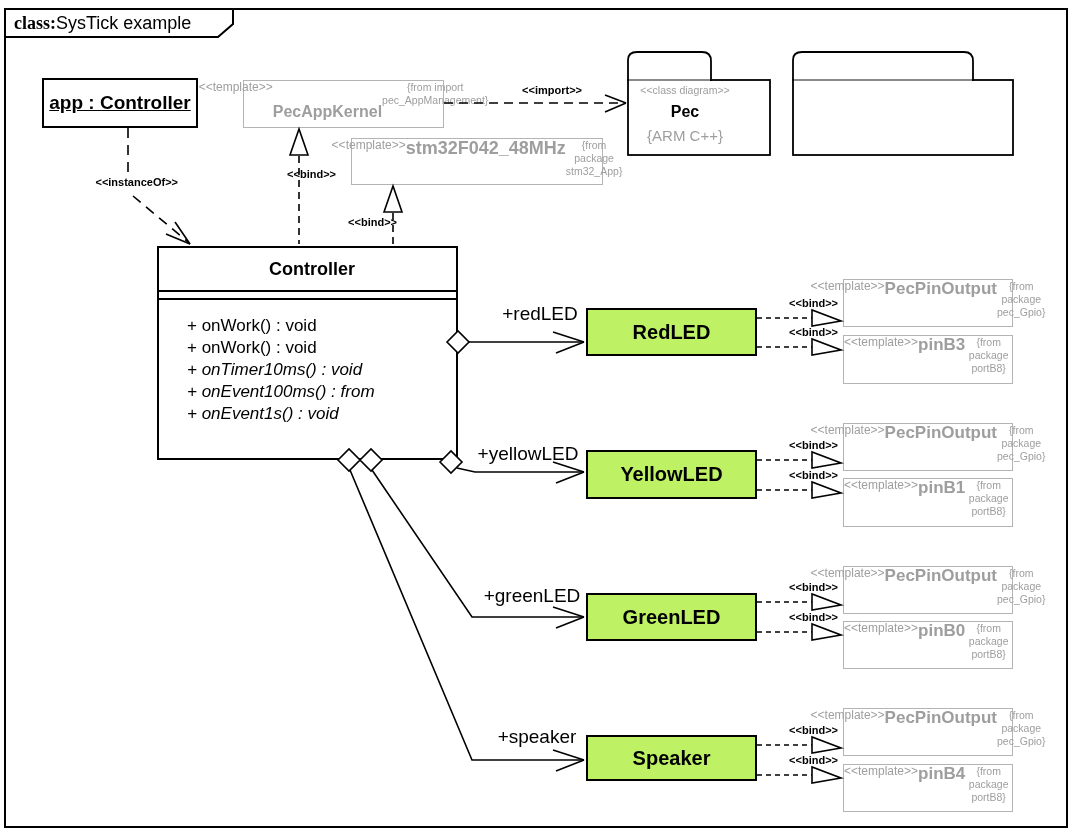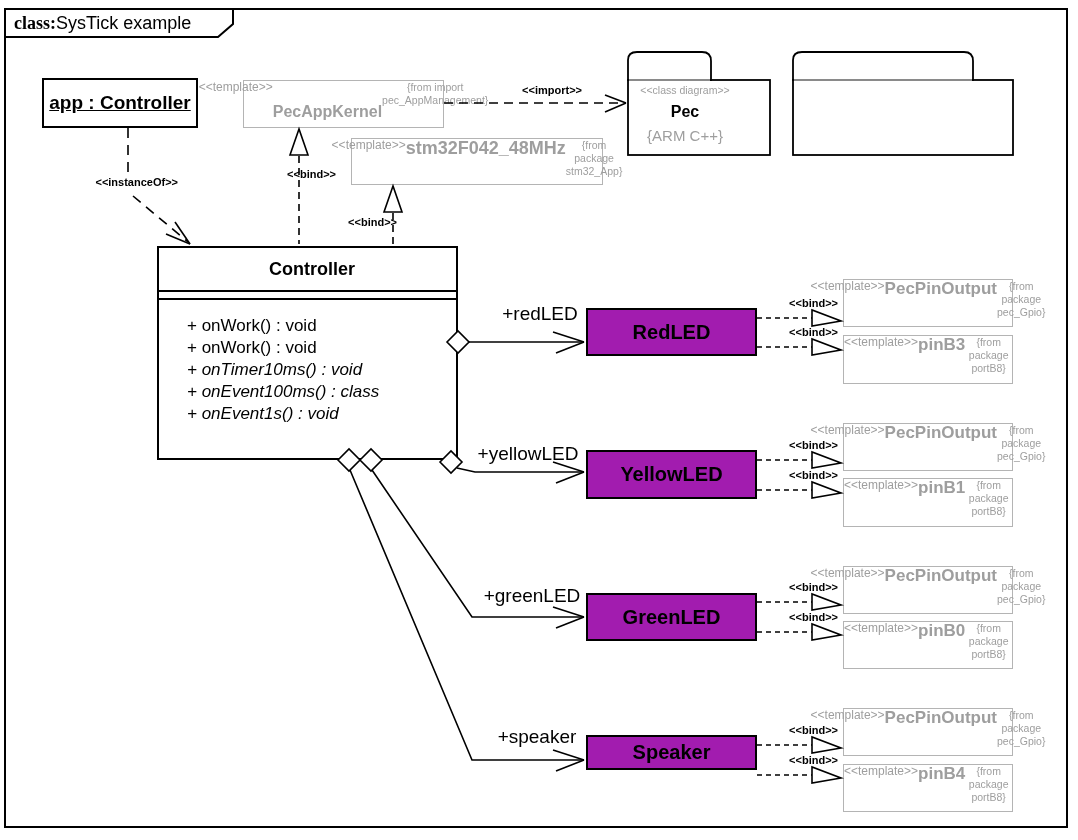--- a/index.html
+++ b/index.html
@@ -46,21 +46,21 @@
   .tbox.kernel .tname{font-size:16px;margin-top:22px;}
 
   .cls{left:157px;top:246px;width:301px;height:214px;}
   .cls-title{height:42px;display:flex;align-items:center;justify-content:center;
     font-weight:bold;font-size:18px;margin-left:9px;}
   .cls-attrs{height:10px;border-top:2px solid #000;border-bottom:2px solid #000;}
   .cls-methods{padding:15px 0 0 28px;font-size:17px;line-height:22px;}
   .it{font-style:italic;}
 
   .comp{
-    left:586px;width:171px;background:#a21caf;border:2px solid #000;
+    left:586px;width:171px;background:#bef264;border:2px solid #000;
     display:flex;align-items:center;justify-content:center;
     font-weight:bold;font-size:20px;
   }
   .role-label{font-size:19px;width:120px;text-align:center;white-space:nowrap;}
   .edge-label{font-size:11px;text-align:right;white-space:nowrap;font-weight:bold;}
   .pkg-text{ text-align:center;}
   .pkg-text .stereo{font-size:10.5px;line-height:13px;color:var(--gray-text);}
   .pkg-text .pname{font-size:16px;line-height:20px;font-weight:bold;margin-top:5px;}
   .pkg-text .ptag{font-size:15px;line-height:13px;color:var(--gray-text);margin-top:7px;}
   .pkg-name-only{display:flex;align-items:center;justify-content:center;font-size:16px;}
@@ -111,21 +111,21 @@
     </div>
 
 
     <div class="abs node cls">
       <div class="cls-title">Controller</div>
       <div class="cls-attrs"></div>
       <div class="cls-methods">
         <div>+ onWork() : void</div>
         <div>+ onWork() : void</div>
         <div class="it">+ onTimer10ms() : void</div>
-        <div class="it">+ onEvent100ms() : class</div>
+        <div class="it">+ onEvent100ms() : from</div>
         <div class="it">+ onEvent1s() : void</div>
       </div>
     </div>
 
     <div class="abs edge-label" style="left:74px;top:176px;width:104px">&lt;&lt;instanceOf&gt;&gt;</div>
     <div class="abs edge-label" style="left:492px;top:84px;width:90px">&lt;&lt;import&gt;&gt;</div>
     <div class="abs edge-label" style="left:262px;top:168px;width:74px">&lt;&lt;bind&gt;&gt;</div>
     <div class="abs edge-label" style="left:323px;top:216px;width:74px">&lt;&lt;bind&gt;&gt;</div>
 
     <div class="abs role-label" style="left:480px;top:303px">+redLED</div>
@@ -173,21 +173,21 @@
       <div class="tname">PecPinOutput</div>
       <div class="tfrom">{from package pec_Gpio}</div>
     </div>
     <div class="abs tbox" style="left:843px;top:621px;width:170px;height:48px">
       <div class="stereo">&lt;&lt;template&gt;&gt;</div>
       <div class="tname">pinB0</div>
       <div class="tfrom">{from package portB8}</div>
     </div>
 
     <div class="abs role-label" style="left:477px;top:726px">+speaker</div>
-    <div class="abs comp" style="top:735px;height:35px">
+    <div class="abs comp" style="top:735px;height:46px">
       <span>Speaker</span>
     </div>
     <div class="abs edge-label" style="left:762px;top:724px;width:76px">&lt;&lt;bind&gt;&gt;</div>
     <div class="abs edge-label" style="left:762px;top:754px;width:76px">&lt;&lt;bind&gt;&gt;</div>
     <div class="abs tbox" style="left:843px;top:708px;width:170px;height:48px">
       <div class="stereo">&lt;&lt;template&gt;&gt;</div>
       <div class="tname">PecPinOutput</div>
       <div class="tfrom">{from package pec_Gpio}</div>
     </div>
     <div class="abs tbox" style="left:843px;top:764px;width:170px;height:48px">

